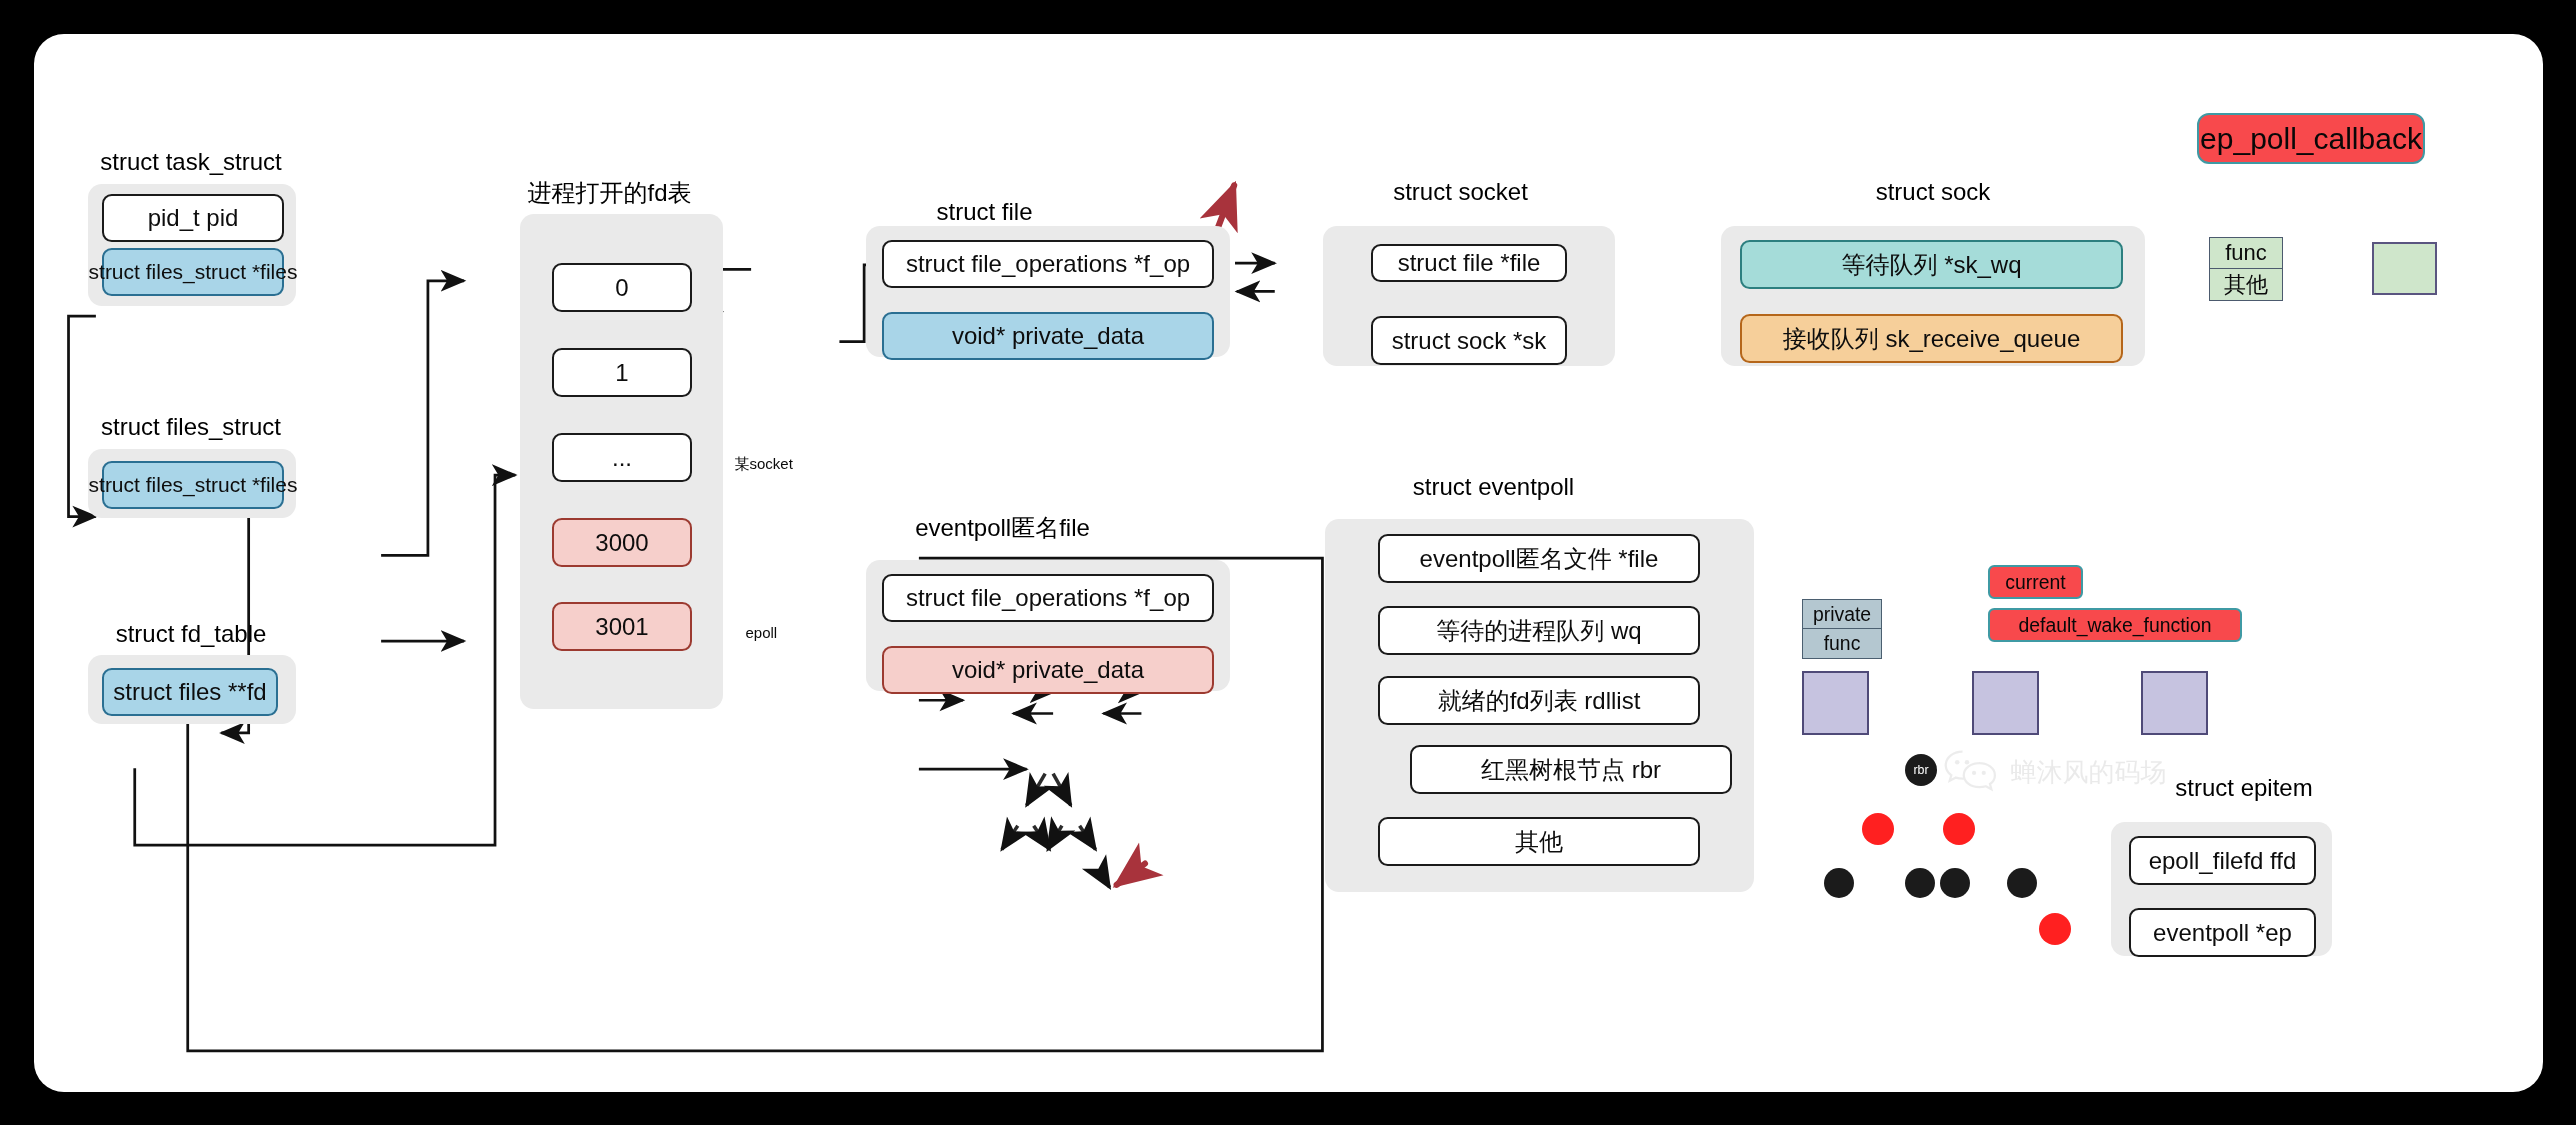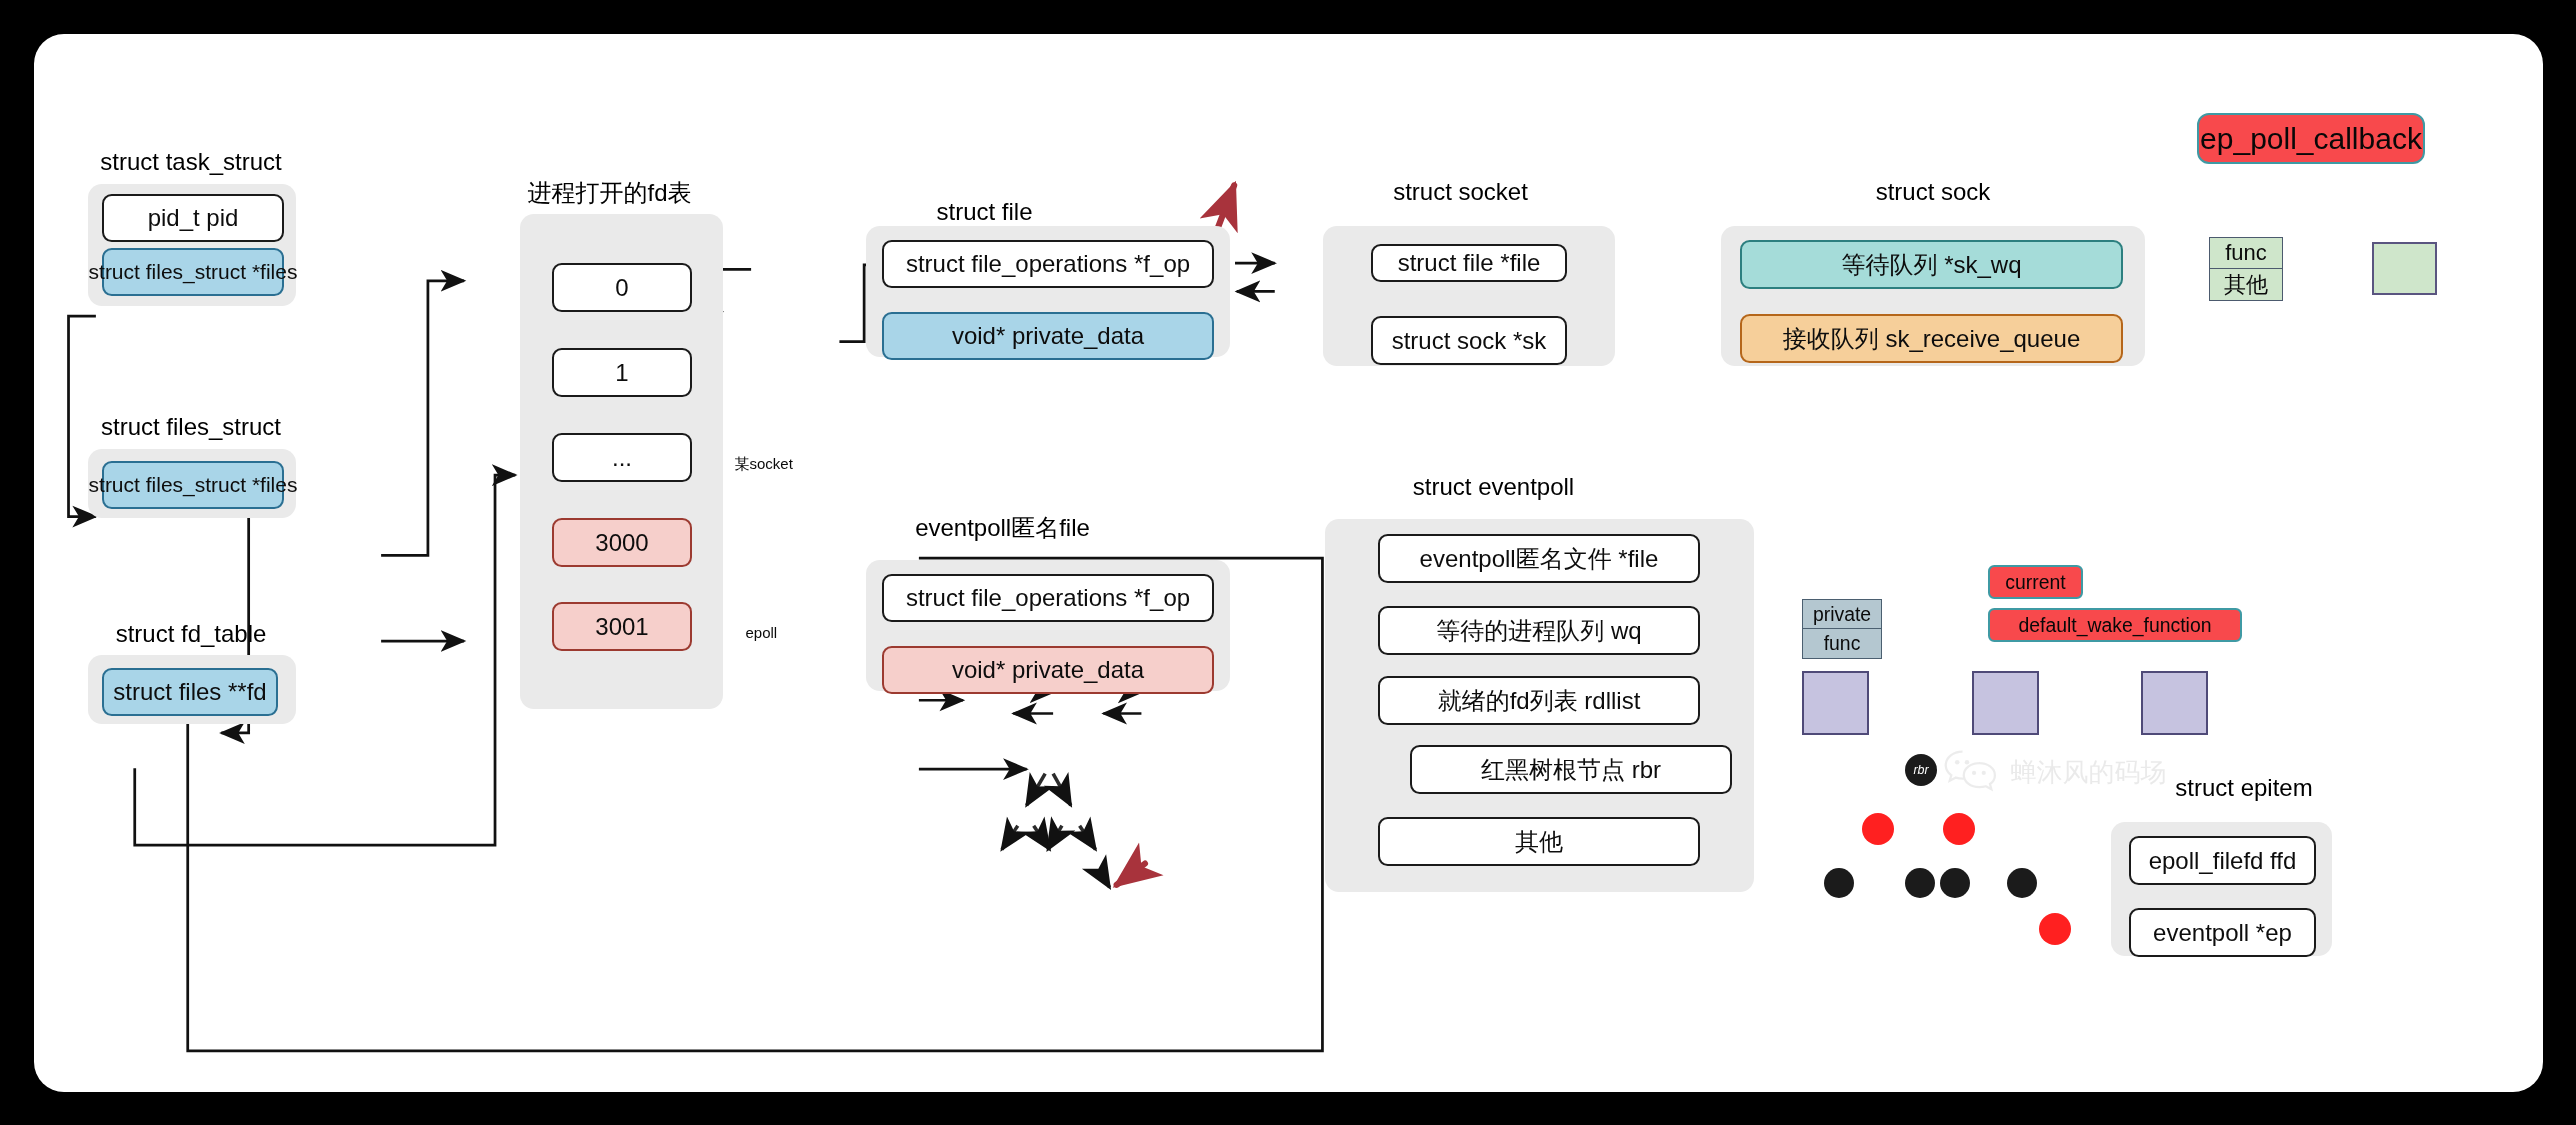--- a/index.html
+++ b/index.html
@@ -43,21 +43,21 @@
   
   .blk{position:absolute;box-sizing:border-box;}
   .blk-green{background:#cfe6cb;border:2.1px solid #5a5580;}
   .blk-lav{background:#c6c3e0;border:2.1px solid #4f4a78;}
 
   
   .wlabel{position:absolute;font-size:15px;color:#0a0a0a;background:#fff;
           padding:0 3.5px;white-space:nowrap;}
 
   
-  .node{position:absolute;border-radius:50%;font-style:italic;}
+  .node{position:absolute;border-radius:50%;}
   .node-b{background:#1b1b1b;}
   .node-r{background:#ff2020;}
   .node-lbl{position:absolute;color:#fff;font-size:12.4px;width:100%;text-align:center;top:50%;transform:translateY(-50%);}
 
   
   .wm{position:absolute;display:flex;align-items:center;gap:12.4px;opacity:.38;}
   .wm-txt{font-size:26px;color:#c9c9c9;white-space:nowrap;}
 </style>
 </head>
 <body>

